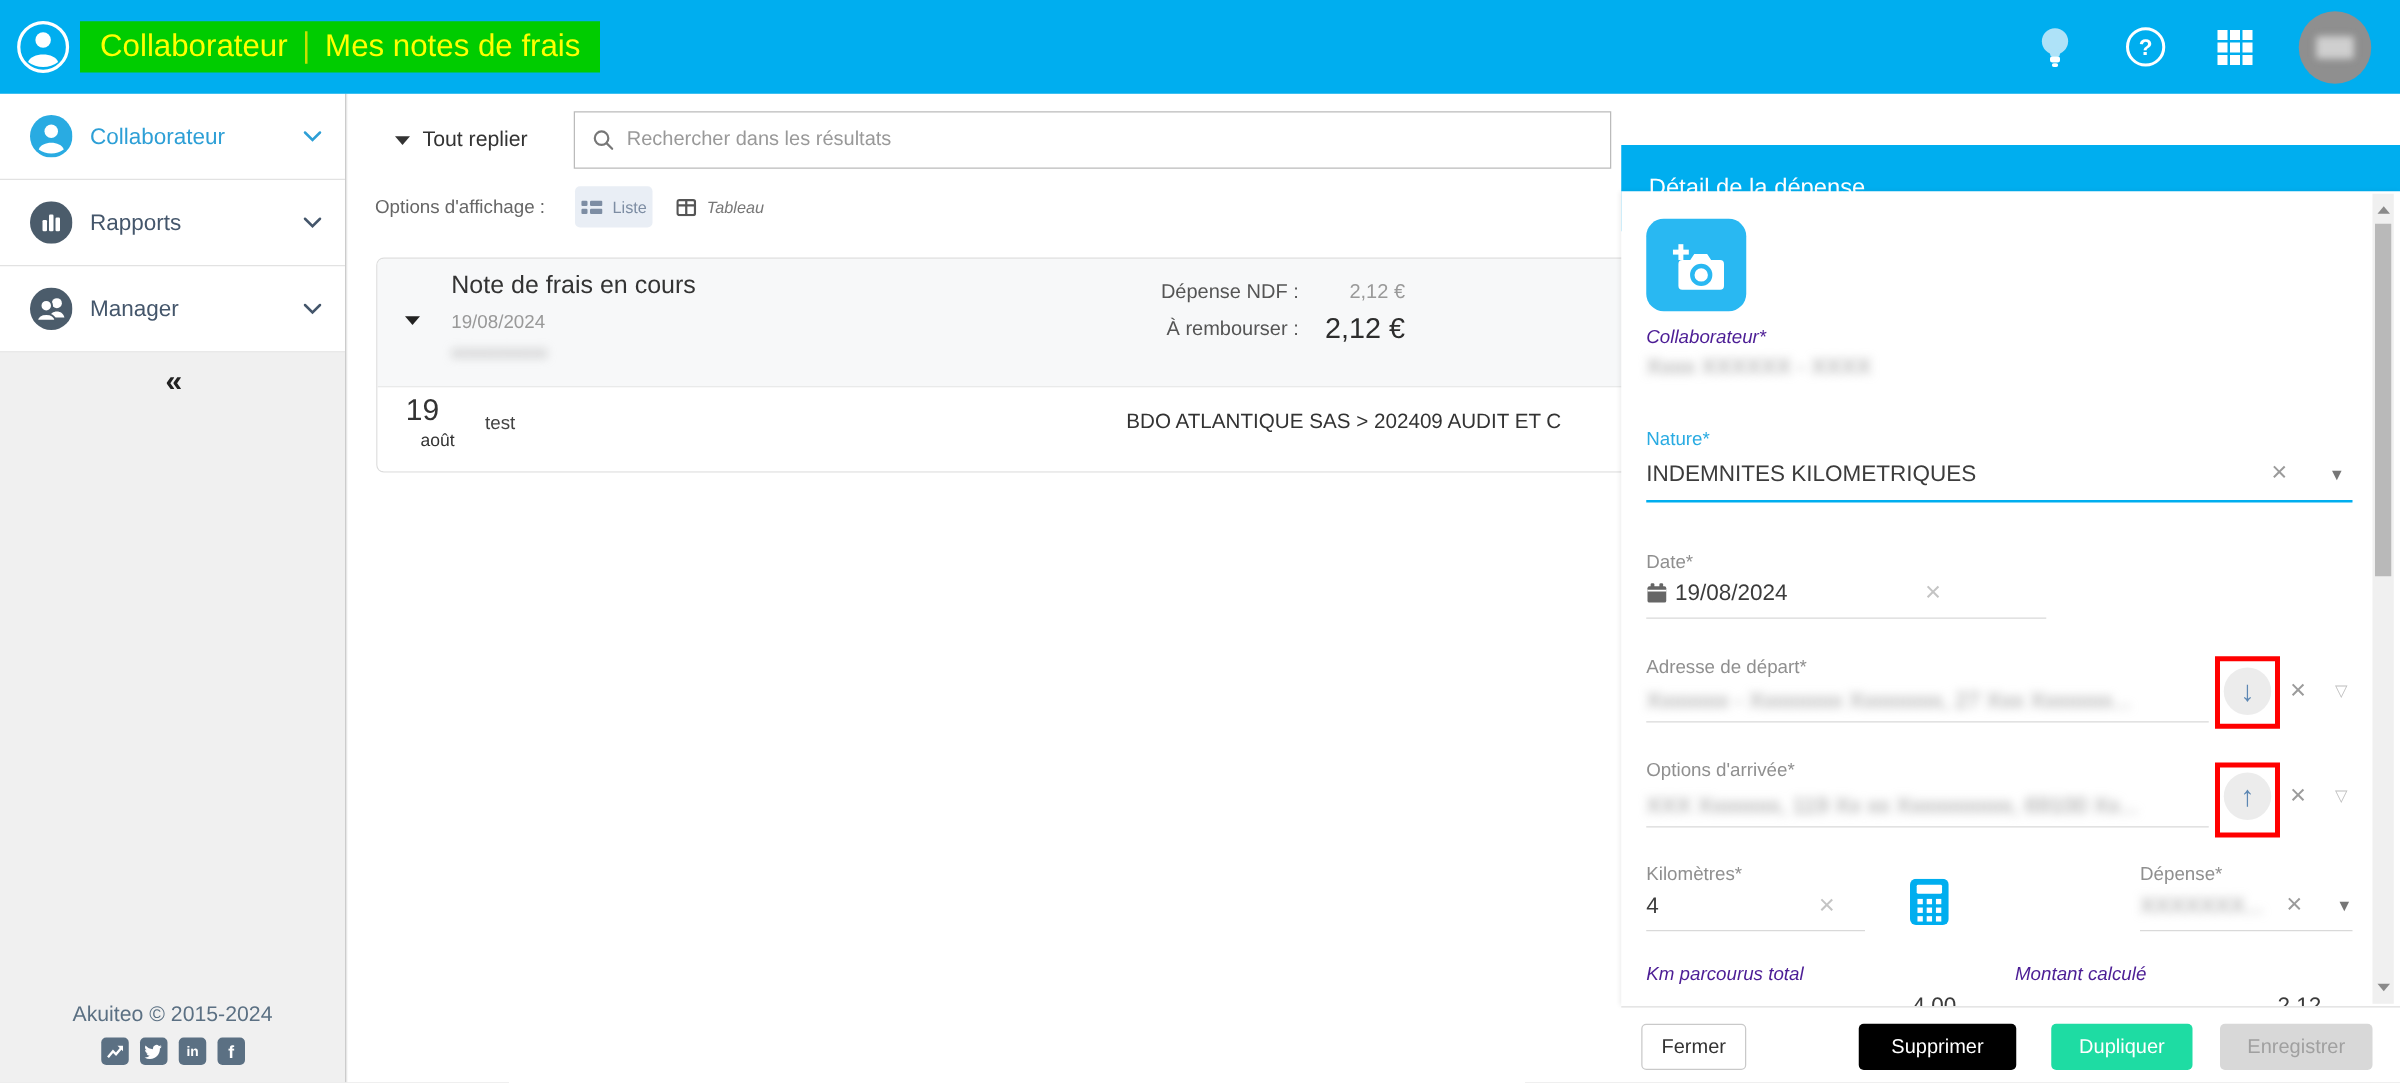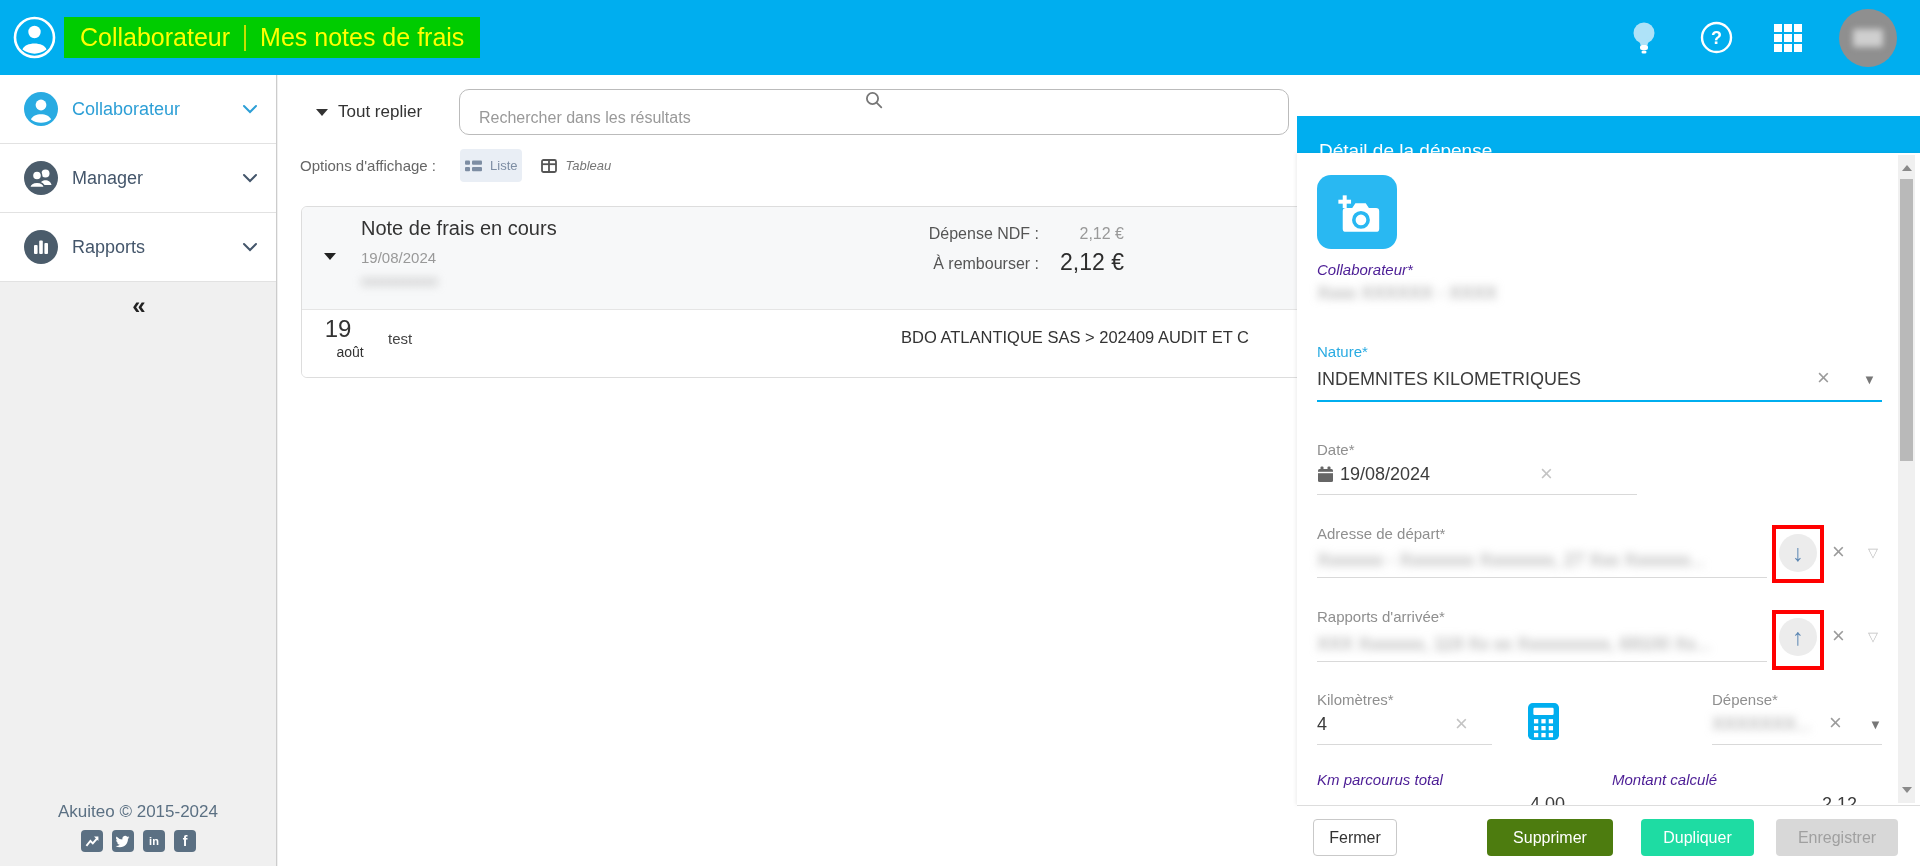--- a/index.html
+++ b/index.html
@@ -35,21 +35,21 @@
   .side-footer .cpy { font-size:17px; color:#5b7083; }
   .soc-row { margin-top:8px; display:flex; justify-content:center; gap:9px; }
   .soc { width:22px; height:22px; border-radius:4px; background:#5b7083; display:flex; align-items:center; justify-content:center; cursor:pointer; }
   
   .main { position:absolute; left:278px; top:75px; right:0; bottom:0; background:#fff; }
   .tout-replier { position:absolute; left:38px; top:27px; display:flex; align-items:center; gap:10px; cursor:pointer; }
   .tri-down { width:0; height:0; border-left:6px solid transparent; border-right:6px solid transparent; border-top:7px solid #333; }
   .tout-replier span.txt { font-size:17px; color:#333; }
   .searchbox {
     position:absolute; left:181px; top:14px; width:830px; height:46px;
-    border:1px solid #bbb; border-radius:10px; background:#fff; display:flex; align-items:center; padding:1px 14px;flex-direction:column;
+    border:1px solid #bbb; border-radius:0; background:#fff; display:flex; align-items:center; padding:1px 14px;
   }
   .searchbox input { border:none; outline:none; font-size:16px; color:#555; width:100%; margin-left:10px; font-family:inherit; background:transparent; }
   .searchbox input::placeholder { color:#999; }
   .opts-row { position:absolute; left:22px; top:74px; display:flex; align-items:center; }
   .opts-lbl { font-size:15px; color:#666; margin-right:24px; }
   .view-btn { display:flex; align-items:center; gap:8px; padding:9px 5px; border-radius:4px; font-size:13px; cursor:pointer; }
   .view-btn.sel { background:#e9eef5; color:#7d8da3; }
   .view-btn.plain { color:#777; font-style:italic; margin-left:14px; }
   
   .card {
@@ -92,21 +92,21 @@
   .clip-val { position:absolute; font-size:18px; color:#3c3c3c; text-align:right; }
   
   .sbar { position:absolute; left:601px; top:2px; width:17px; height:648px; background:#f0f0f0; }
   .sbar .arr-up, .sbar .arr-dn { position:absolute; left:4px; width:0; height:0; border-left:5px solid transparent; border-right:5px solid transparent; cursor:pointer; }
   .arr-up { top:10px; border-bottom:6px solid #8a8a8a; }
   .arr-dn { bottom:10px; border-top:6px solid #8a8a8a; }
   .sbar .thumb { position:absolute; left:2px; top:24px; width:13px; height:282px; background:#b9b9b9; cursor:pointer; }
   
   .btn { position:absolute; top:13px; height:37px; border-radius:4px; font-size:16px; font-family:inherit; display:flex; align-items:center; justify-content:center; cursor:pointer; border:none; }
   .btn-close { left:16px; width:84px; background:#fff; border:1px solid #c9c9c9; color:#333; }
-  .btn-del { left:190px; width:126px; background:#4d7c0f; color:#fff; }
+  .btn-del { left:190px; width:126px; background:#000000; color:#fff; }
   .btn-dup { left:344px; width:113px; background:#1edca3; color:#fff; }
   .btn-save { left:479px; width:122px; background:#d8d8d8; color:#a0a0a0; cursor:default; }
 </style>
 </head>
 <body>
 
 <div class="app">
 
   <div class="topbar">
     <svg class="badge" viewBox="0 0 43 43">
@@ -165,38 +165,38 @@
           <path d="M7 27.5 C9.5 20.5 24.5 20.5 27 27.5 A17 17 0 0 1 7 27.5 Z" fill="#fff"></path>
         </svg>
         <span class="lbl">Collaborateur</span>
         <svg width="16" height="10" viewBox="0 0 16 10">
           <path d="M2 2 L8 8 L14 2" fill="none" stroke="#2d9fd6" stroke-width="2" stroke-linecap="round"></path>
         </svg>
       </div>
       <div class="side-item">
         <svg width="34" height="34" viewBox="0 0 34 34">
           <circle cx="17" cy="17" r="17" fill="#4b5c6b"></circle>
+          <rect x="10" y="15" width="3.6" height="9" rx="1" fill="#fff"></rect>
+          <rect x="15.2" y="10.5" width="3.6" height="13.5" rx="1" fill="#fff"></rect>
+          <rect x="20.4" y="13" width="3.6" height="11" rx="1" fill="#fff"></rect>
+        </svg>
+        <span class="lbl">Rapports</span>
+        <svg width="16" height="10" viewBox="0 0 16 10">
+          <path d="M2 2 L8 8 L14 2" fill="none" stroke="#44566b" stroke-width="2" stroke-linecap="round"></path>
+        </svg>
+      </div>
+      <div class="side-item">
+        <svg width="34" height="34" viewBox="0 0 34 34">
+          <circle cx="17" cy="17" r="17" fill="#4b5c6b"></circle>
           <circle cx="21.5" cy="12.5" r="4" fill="#fff"></circle>
           <path d="M15.5 24 C16.5 17.5 26.5 17.5 27.5 24 Z" fill="#fff"></path>
           <circle cx="13" cy="14.5" r="4.6" fill="#fff" stroke="#4b5c6b" stroke-width="1.6"></circle>
           <path d="M5.5 26.5 C6.8 19.5 19.2 19.5 20.5 26.5 Z" fill="#fff" stroke="#4b5c6b" stroke-width="1.6"></path>
         </svg>
         <span class="lbl">Manager</span>
-        <svg width="16" height="10" viewBox="0 0 16 10">
-          <path d="M2 2 L8 8 L14 2" fill="none" stroke="#44566b" stroke-width="2" stroke-linecap="round"></path>
-        </svg>
-      </div>
-      <div class="side-item">
-        <svg width="34" height="34" viewBox="0 0 34 34">
-          <circle cx="17" cy="17" r="17" fill="#4b5c6b"></circle>
-          <rect x="10" y="15" width="3.6" height="9" rx="1" fill="#fff"></rect>
-          <rect x="15.2" y="10.5" width="3.6" height="13.5" rx="1" fill="#fff"></rect>
-          <rect x="20.4" y="13" width="3.6" height="11" rx="1" fill="#fff"></rect>
-        </svg>
-        <span class="lbl">Rapports</span>
         <svg width="16" height="10" viewBox="0 0 16 10">
           <path d="M2 2 L8 8 L14 2" fill="none" stroke="#44566b" stroke-width="2" stroke-linecap="round"></path>
         </svg>
       </div>
     </div>
     <div class="collapse-btn">«</div>
     <div class="side-footer">
       <div class="cpy">Akuiteo © 2015-2024</div>
       <div class="soc-row">
         <div class="soc">
@@ -316,21 +316,21 @@
     <div class="flabel" style="left:20px; top:372px;">Adresse de départ*</div>
     <div class="fvalue redacted" style="left:20px; top:397px; max-width:440px; overflow:hidden;">Xxxxxxx - Xxxxxxxx Xxxxxxxx, 27 Xxx Xxxxxxx...</div>
     <div class="circ-btn" style="left:482px; top:381px;">
         <span>↓</span>
       </div>
     <span class="clear-x" style="left:535px; top:388px;">×</span>
     <span class="caret-o" style="left:571px; top:392px;">▽</span>
     <div class="uline" style="left:20px; top:424px; width:450px;"></div>
     <div class="ann-red" style="left:475px; top:372px; width:52px; height:58px;"></div>
 
-    <div class="flabel" style="left:20px; top:455px;">Rapports d'arrivée*</div>
+    <div class="flabel" style="left:20px; top:455px;">Options d'arrivée*</div>
     <div class="fvalue redacted" style="left:20px; top:481px; max-width:440px; overflow:hidden;">XXX Xxxxxxx, 119 Xx xx Xxxxxxxxxx, 69100 Xx...</div>
     <div class="circ-btn" style="left:482px; top:465px;">
         <span>↑</span>
       </div>
     <span class="clear-x" style="left:535px; top:472px;">×</span>
     <span class="caret-o" style="left:571px; top:476px;">▽</span>
     <div class="uline" style="left:20px; top:508px; width:450px;"></div>
     <div class="ann-red" style="left:475px; top:457px; width:52px; height:60px;"></div>
 
     <div class="flabel" style="left:20px; top:538px;">Kilomètres*</div>

